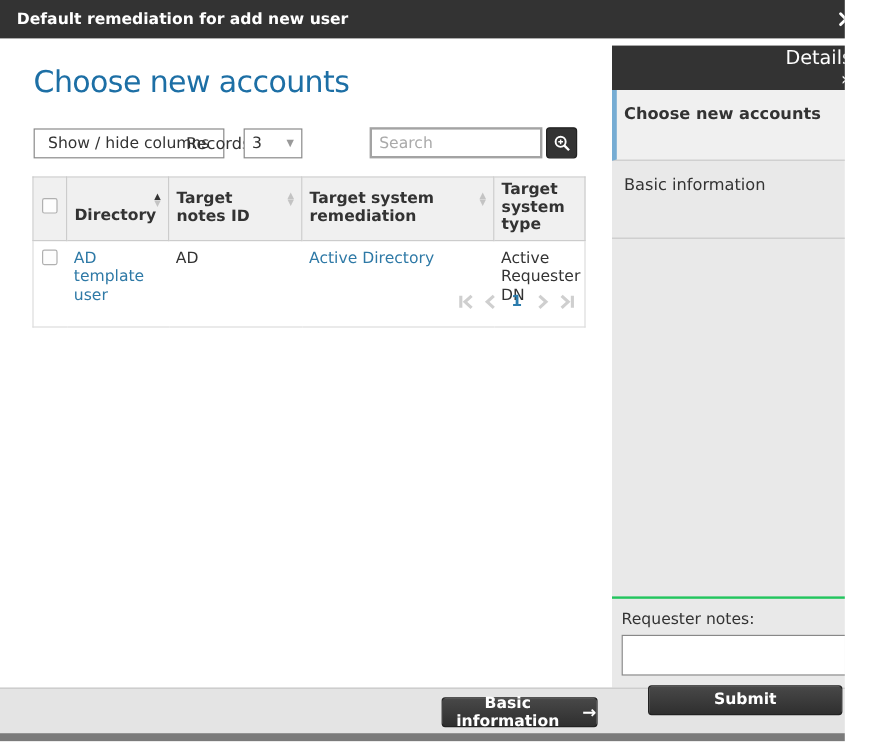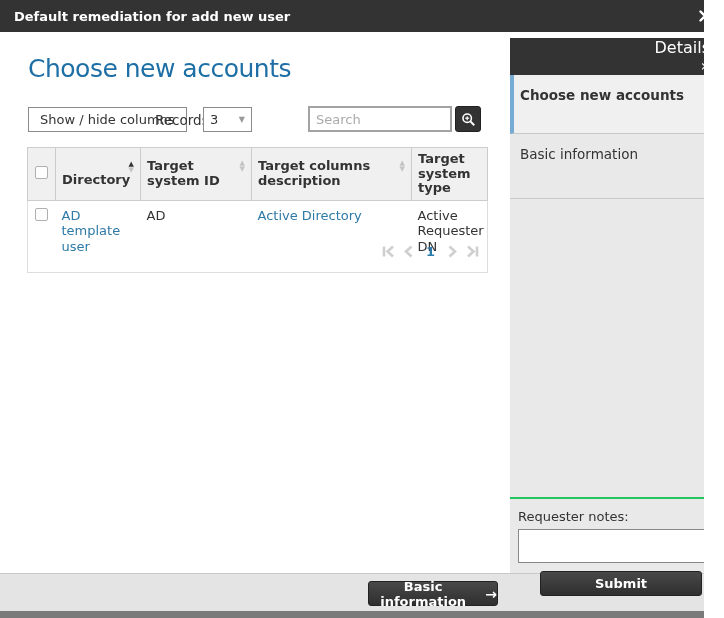--- a/index.html
+++ b/index.html
@@ -116,28 +116,28 @@
               <span class="on">▲</span>
               <span>▼</span>
             </span>
           <span>Directory</span>
         </th>
         <th>
           <span class="sort">
               <span>▲</span>
               <span>▼</span>
             </span>
-          <span>Target system ID</span>
+          <span>Target notes ID</span>
         </th>
         <th>
           <span class="sort">
               <span>▲</span>
               <span>▼</span>
             </span>
-          <span>Target columns description</span>
+          <span>Target system remediation</span>
         </th>
         <th>
           <span>Target system type</span>
         </th>
       </tr>
     </thead>
     <tbody>
       <tr>
         <td><input type="checkbox" style=""></td>
         <td><a class="cell-link">AD template user</a></td>

